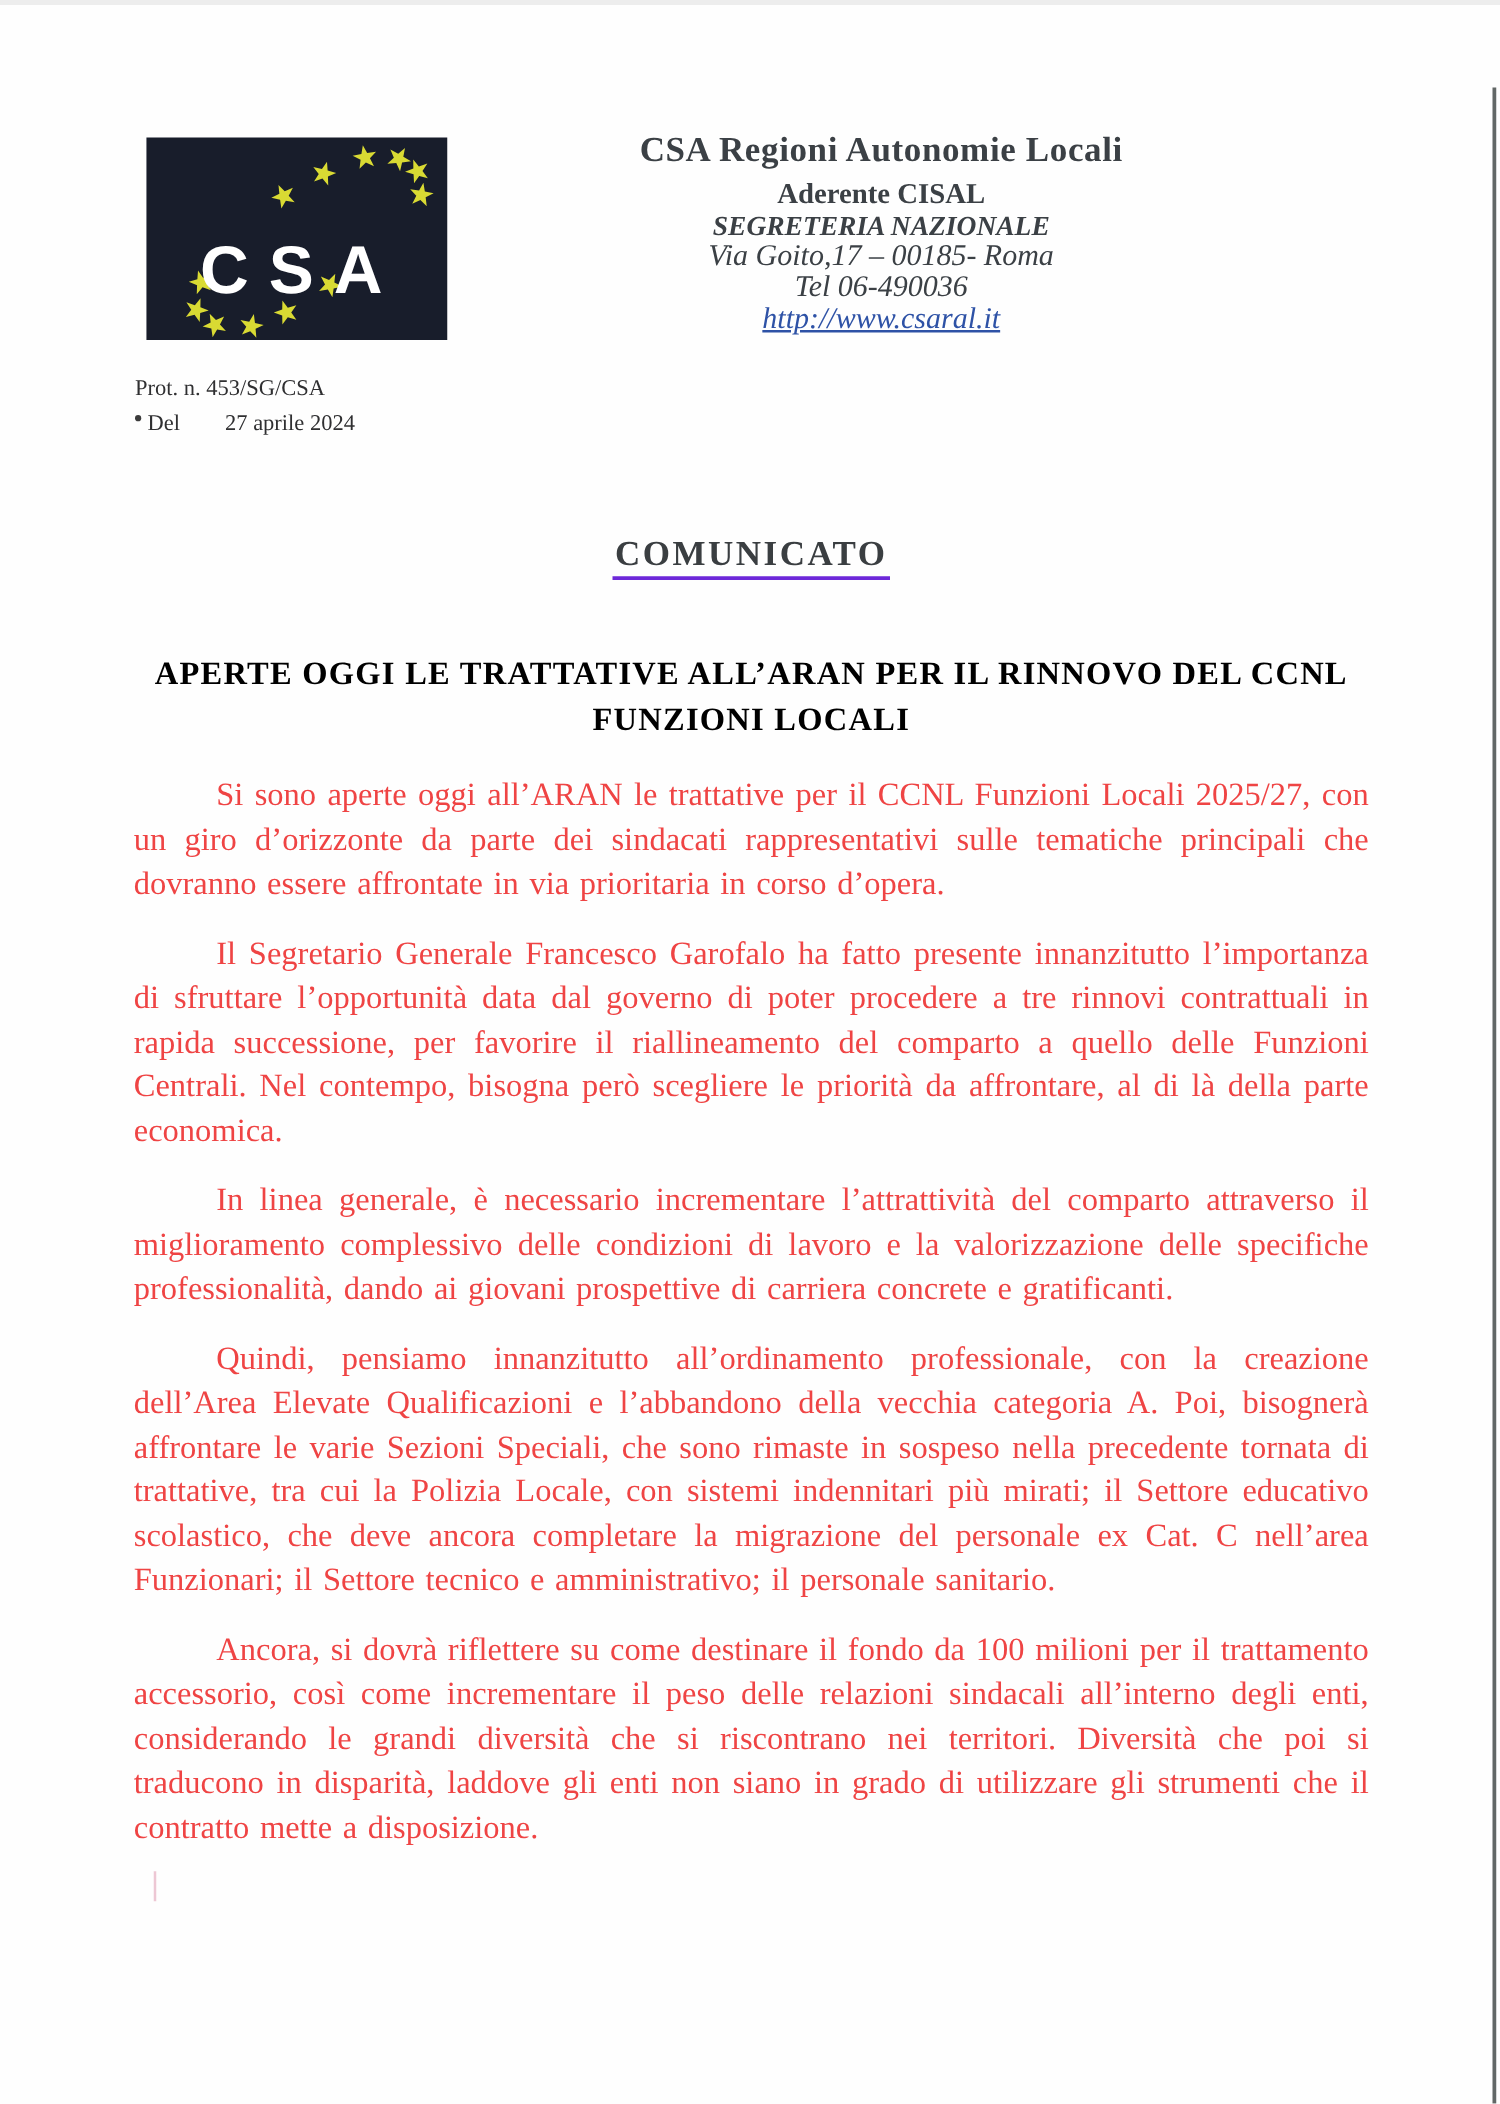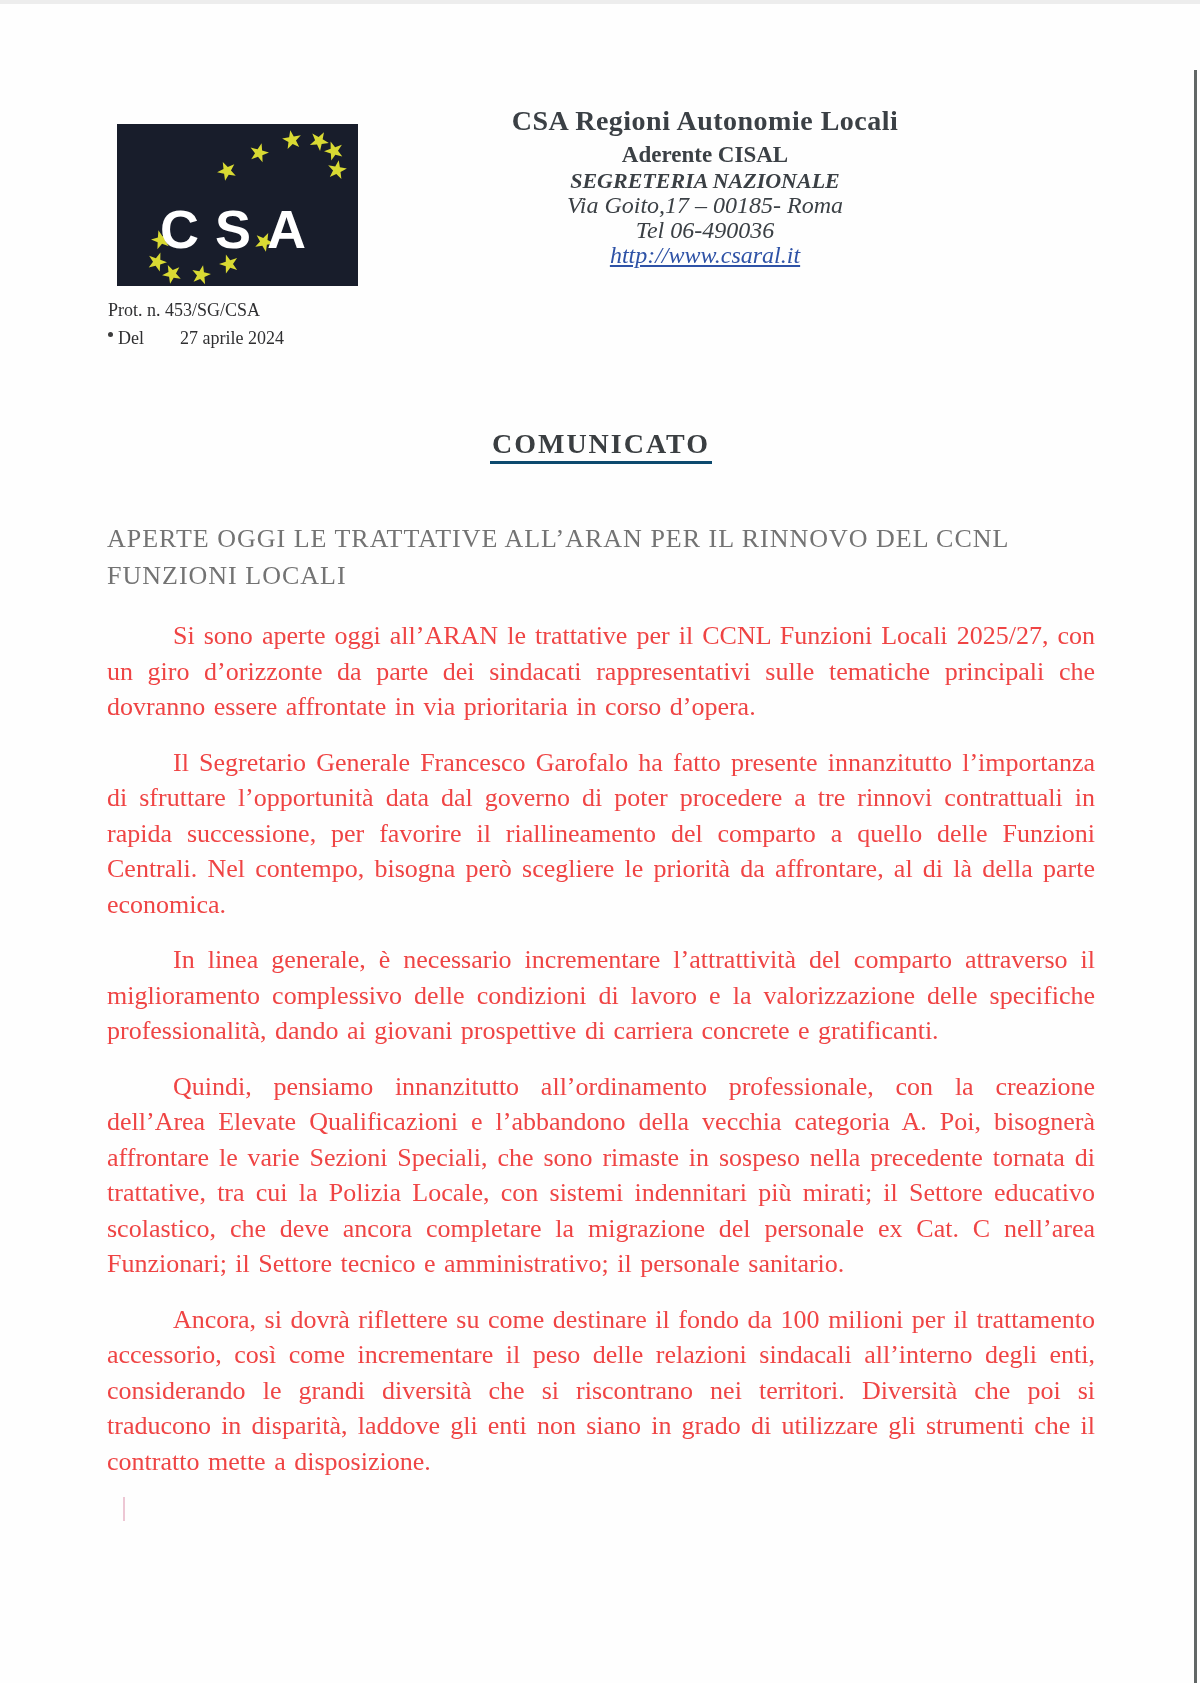--- a/index.html
+++ b/index.html
@@ -12,21 +12,21 @@
     font-family: "Liberation Serif", serif;
     color: #2d2d2f;
     overflow: hidden;
   }
   
   .scan-top    { position:absolute; top:0; left:0; right:0; height:4px; background:#ededed; }
   .scan-right  { position:absolute; right:3px; top:70px; bottom:0; width:3px; background:#474c4b; opacity:.85; }
   .scan-pink   { position:absolute; left:123px; top:1497px; width:2px; height:24px; background:#e9b9c9; opacity:.8; }
 
   
-  .logo { position:absolute; left:117px; top:120px; width:241px; height:170px; }
+  .logo { position:absolute; left:117px; top:106px; width:241px; height:170px; }
   .logo svg { display:block; width:100%; height:100%; }
 
   .org-block {
     position:absolute; left:395px; top:100px; width:620px;
     text-align:center; color:#3b4045;
   }
   .org-name   { font-size:28px; font-weight:bold; line-height:42px; letter-spacing:.5px; margin:0; }
   .org-sub1   { font-size:23px; font-weight:bold; line-height:26px; }
   .org-sub2   { font-size:22px; font-weight:bold; font-style:italic; line-height:25px; }
   .org-line   { font-size:24px; font-style:italic; line-height:25px; }
@@ -36,26 +36,26 @@
   .prot { position:absolute; left:108px; top:296px; font-size:18px; line-height:28px; color:#2f2f31; }
   .prot-date-label { position:relative; }
   .stray-dot { display:inline-block; width:5px; height:5px; border-radius:50%; background:#3c3c3c;
                margin-right:5px; vertical-align:7px; }
   .prot-date-value { margin-left:36px; }
 
   
   .kicker-wrap { position:absolute; left:107px; width:988px; top:428px; text-align:center; }
   .kicker {
     display:inline-block; font-size:28px; font-weight:bold; letter-spacing:2px;
-    color:#3a3e41; border-bottom:3px solid #0c4a6e; padding:0 2px 1px;
+    color:#3a3e41; border-bottom:3px solid #6d28d9; padding:0 2px 1px;
   }
   .headline {
     position:absolute; left:107px; width:988px; top:520px;
-    text-align:left; font-weight:normal; font-size:26px; line-height:37px;
-    letter-spacing:1px; color:#737373; margin:0;
+    text-align:center; font-weight:bold; font-size:26px; line-height:37px;
+    letter-spacing:1px; color:#000000; margin:0;
   }
 
   
   .body-text {
     position:absolute; left:107px; top:618px; width:988px;
     font-size:26px; line-height:35.5px; text-align:justify; color:#ef4444;
   }
   .body-text p { margin:0 0 20px 0; text-indent:66px; word-spacing:2px; }
 </style>
 </head>

